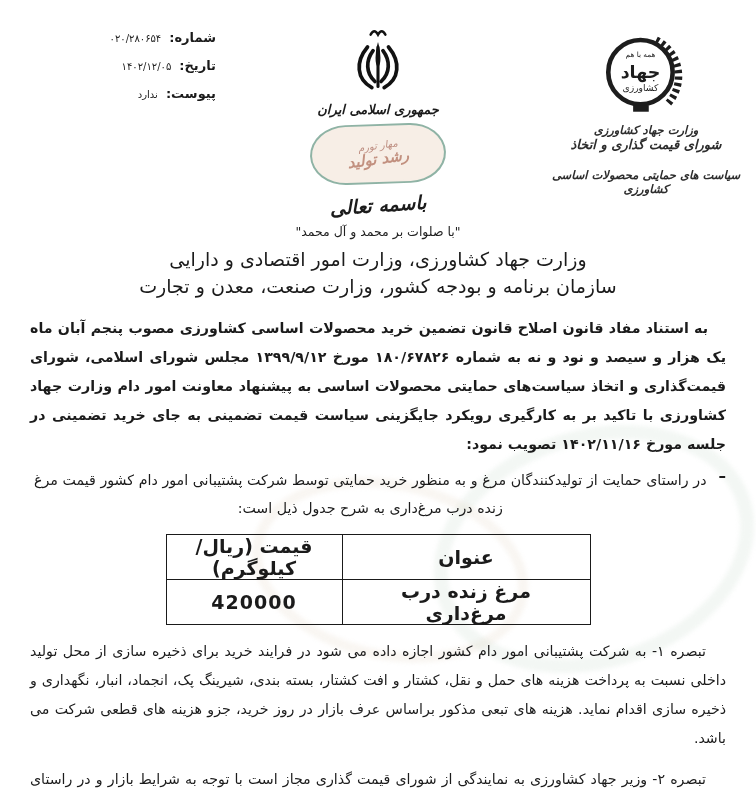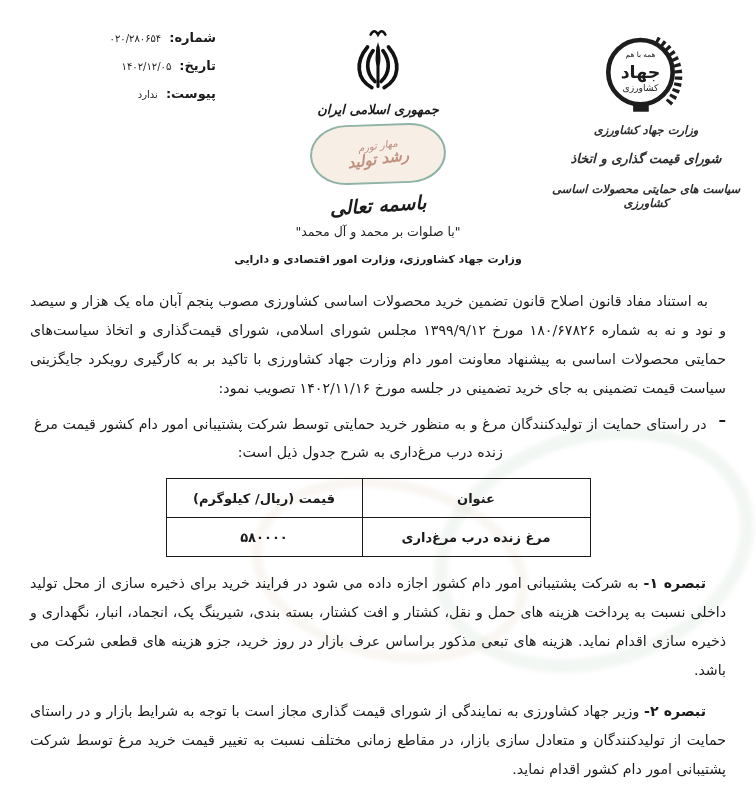--- a/index.html
+++ b/index.html
@@ -45,43 +45,43 @@
   .slogan-main{font-size:15px;font-weight:bold;color:#c2907f;font-style:italic;
                transform:rotate(-6deg);margin-top:-1px;}
   .besmele{font-size:19px;font-weight:bold;font-style:italic;margin-top:10px;
            transform:rotate(-4deg);}
   .salawat{font-size:12.5px;margin-top:8px;color:#222;}
   
   .org{position:absolute;top:28px;left:540px;width:212px;text-align:center;}
   .org-logo{display:block;margin:0 auto;}
   .org-line{font-style:italic;font-weight:600;color:#2d2d2d;}
   .org-line1{font-size:11.5px;margin-top:3px;}
-  .org-line2{font-size:13px;margin-top:14px;}
+  .org-line2{font-size:13px;margin-top:0;}
   .org-line3{font-size:11.5px;margin-top:16px;}
   
   .content{position:absolute;top:246px;left:0;width:756px;padding:0 30px;
            box-sizing:border-box;}
-  .recipients{text-align:center;font-weight:bold;font-size:11px;line-height:27px;}
+  .recipients{text-align:center;font-weight:normal;font-size:19px;line-height:27px;}
   .intro{margin:14px 0 0;font-size:14.2px;line-height:29px;text-align:justify;
-         text-indent:18px;}
+         text-indent:18px;font-weight:bold;}
   .bullet{display:flex;margin-top:3px;}
   .bullet .dash{font-weight:bold;font-size:15px;line-height:28px;flex:0 0 auto;
                 padding-left:8px;}
   .bullet p{margin:4px;flex:1;font-size:14.2px;line-height:28px;
             text-align:justify;text-align-last:center;}
   table.price{border-collapse:collapse;margin:8px auto 0;width:425px;}
   table.price th,table.price td{
     border:1.6px solid #1a1a1a;text-align:center;
-    height:38px;font-size:13px;padding:0 6px;}
+    height:38px;font-size:19px;padding:0 16px;}
   table.price th{font-weight:bold;}
   table.price td{font-weight:bold;letter-spacing:1px;}
   .col-title{width:215px;}
   .note{margin:12px 0 0;font-size:14.2px;line-height:29px;text-align:justify;
         text-indent:20px;}
-  .note .lead{font-weight:bold;}
+  .note .lead{font-weight:normal;}
 </style>
 </head>
 <body>
 
 <div class="page">
 
   <div class="wm wm1"></div>
   <div class="wm wm2"></div>
 
   <div class="hdr">
@@ -134,40 +134,41 @@
       <div class="org-line org-line1">وزارت جهاد کشاورزی</div>
       <div class="org-line org-line2">شورای قیمت گذاری و اتخاذ</div>
       <div class="org-line org-line3">سیاست های حمایتی محصولات اساسی کشاورزی</div>
     </div>
   </div>
 
   <div class="content">
 
     <div class="recipients">
       <div>وزارت جهاد کشاورزی، وزارت امور اقتصادی و دارایی</div>
+      <div>سازمان برنامه و بودجه کشور، وزارت صنعت، معدن و تجارت</div>
     </div>
 
     <p class="intro">به استناد مفاد قانون اصلاح قانون تضمین خرید محصولات اساسی کشاورزی مصوب پنجم آبان ماه یک هزار و سیصد و نود و نه به شماره ۱۸۰/۶۷۸۲۶ مورخ ۱۳۹۹/۹/۱۲ مجلس شورای اسلامی، شورای قیمت‌گذاری و اتخاذ سیاست‌های حمایتی محصولات اساسی به پیشنهاد معاونت امور دام وزارت جهاد کشاورزی با تاکید بر به کارگیری رویکرد جایگزینی سیاست قیمت تضمینی به جای خرید تضمینی در جلسه مورخ ۱۴۰۲/۱۱/۱۶ تصویب نمود:</p>
 
     <div class="bullet">
       <span class="dash">–</span>
       <p>در راستای حمایت از تولیدکنندگان مرغ و به منظور خرید حمایتی توسط شرکت پشتیبانی امور دام کشور قیمت مرغ زنده درب مرغ‌داری به شرح جدول ذیل است:</p>
     </div>
 
     <table class="price">
       <thead>
         <tr>
           <th class="col-title">عنوان</th>
           <th>قیمت (ریال/ کیلوگرم)</th>
         </tr>
       </thead>
       <tbody>
         <tr>
           <td>مرغ زنده درب مرغ‌داری</td>
-          <td>۵۸۰۰۰۰</td>
+          <td>420000</td>
         </tr>
       </tbody>
     </table>
 
     <p class="note"><span class="lead">تبصره ۱-</span><span> به شرکت پشتیبانی امور دام کشور اجازه داده می شود در فرایند خرید برای ذخیره سازی از محل تولید داخلی نسبت به پرداخت هزینه های حمل و نقل، کشتار و افت کشتار، بسته بندی، شیرینگ پک، انجماد، انبار، نگهداری و ذخیره سازی اقدام نماید. هزینه های تبعی مذکور براساس عرف بازار در روز خرید، جزو هزینه های قطعی شرکت می باشد.</span></p>
 
     <p class="note"><span class="lead">تبصره ۲-</span><span> وزیر جهاد کشاورزی به نمایندگی از شورای قیمت گذاری مجاز است با توجه به شرایط بازار و در راستای حمایت از تولیدکنندگان و متعادل سازی بازار، در مقاطع زمانی مختلف نسبت به تغییر قیمت خرید مرغ توسط شرکت پشتیبانی امور دام کشور اقدام نماید.</span></p>
 
   </div>
 </div>

